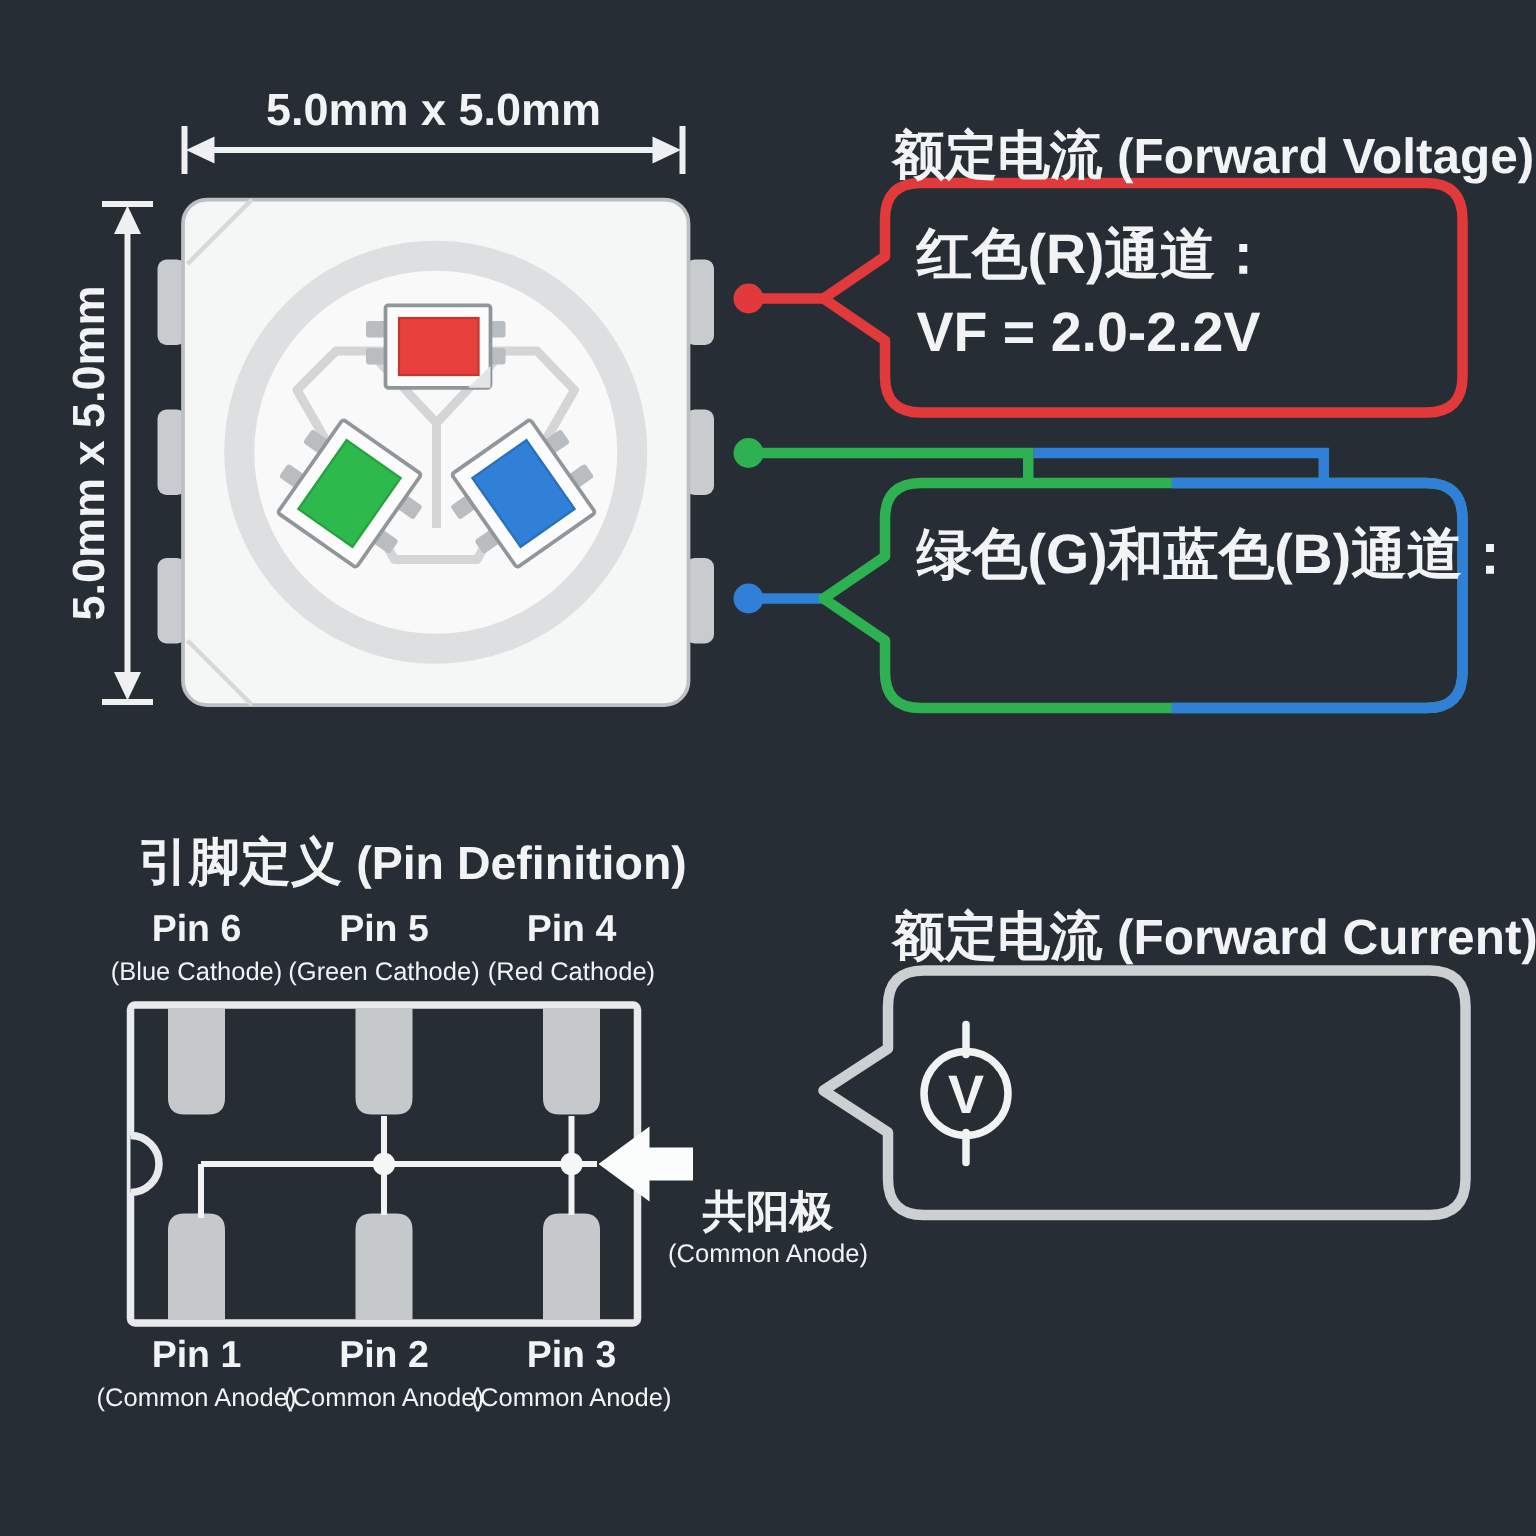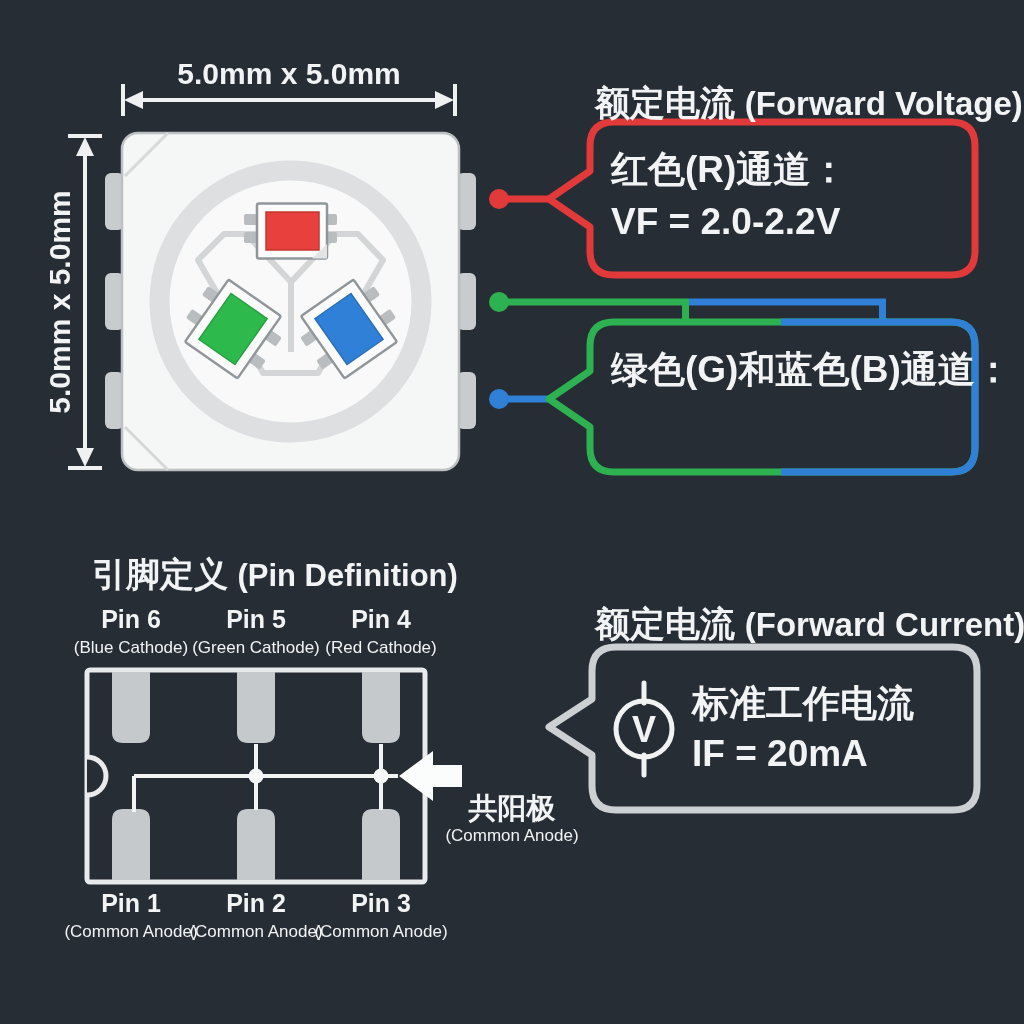--- a/index.html
+++ b/index.html
@@ -172,24 +172,20 @@
 
 <div class="t callout-text" id="gbText">
   <div>绿色(G)和蓝色(B)通道：</div>
 </div>
 
 <div class="t sec-title" id="fcTitle">
   <span class="zh">额定电流</span>
   <span class="en">(Forward Current)</span>
 </div>
 
-<div class="t callout-text" id="grayText">
-  <div>标准工作电流</div>
-  <div>IF = 20mA</div>
-</div>
 
 <div class="t sec-title" id="pinTitle">
   <span class="zh">引脚定义</span>
   <span class="en">(Pin Definition)</span>
 </div>
 
 <div class="pin-col" id="pinT0">
   <div class="pin-name">Pin 6</div>
   <div class="pin-role">(Blue Cathode)</div>
 </div>

